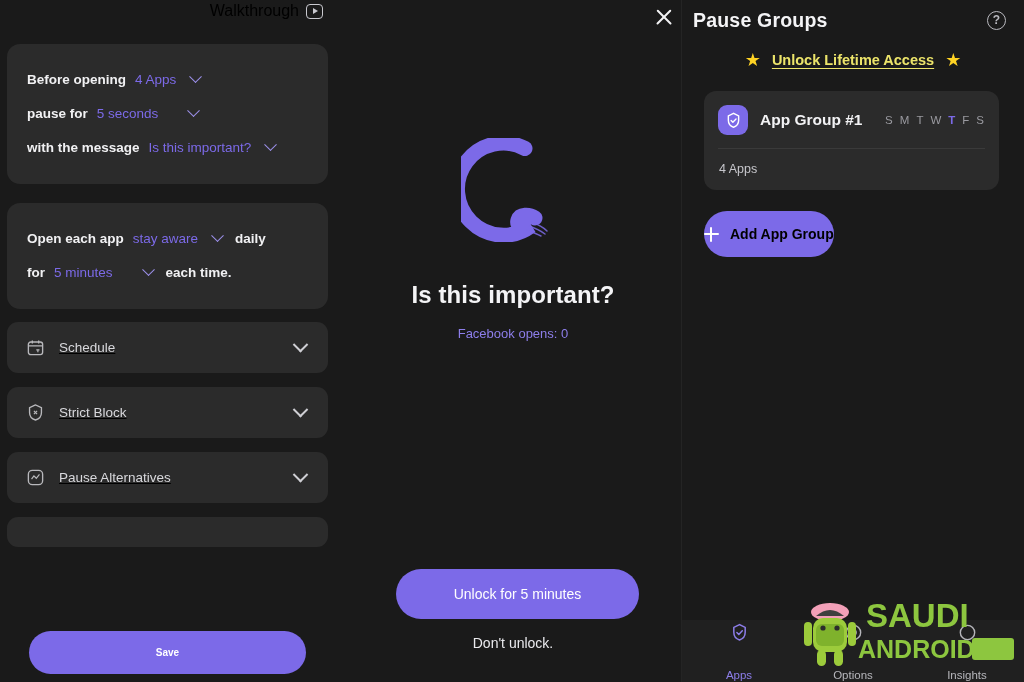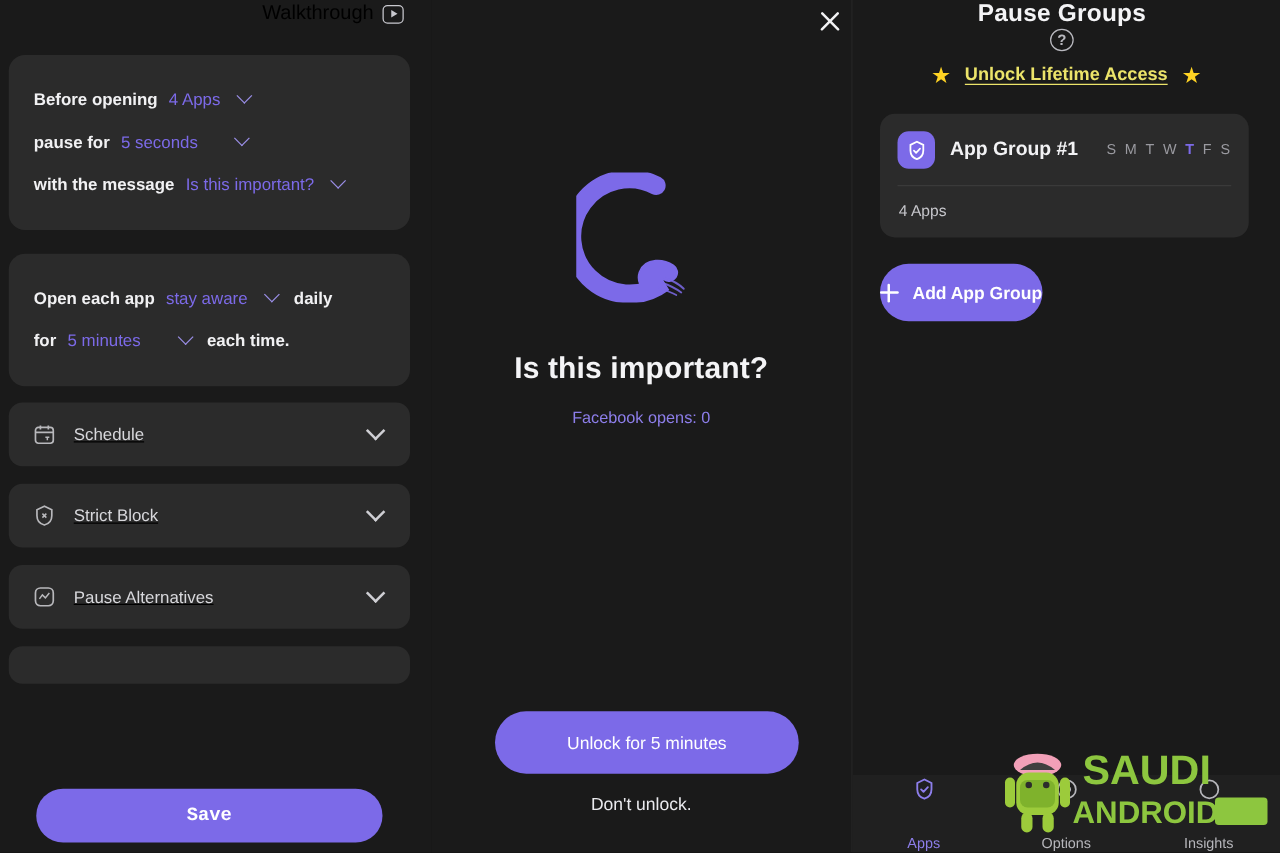--- a/index.html
+++ b/index.html
@@ -76,22 +76,22 @@
   .peek-card {
     background: #2b2b2b; border-radius: 11px;
     margin: 0 17px 0 7px; height: 30px;
   }
 
   .save-btn {
     position: absolute; left: 29px; bottom: 8px;
     width: 277px; height: 43px;
     background: #7c6ae8; border-radius: 22px;
     display: flex; align-items: center; justify-content: center;
-    color: #fff; font-size: 15px; font-weight: 700; border: none;
-    font-family: Liberation Mono, monospace;
+    color: #fff; font-size: 10px; font-weight: 700; border: none;
+    font-family: Liberation Sans, sans-serif;
     cursor: pointer;
   }
 
   
   .center-panel {
     position: relative;
     flex: 0 0 336px; width: 336px; height: 682px;
     background: #1a1a1a;
     display: flex; flex-direction: column; align-items: center;
   }
@@ -126,21 +126,21 @@
     color: #eaeaee; font-size: 14px; cursor: pointer;
   }
 
   
   .right-panel {
     position: relative;
     flex: 1 1 auto; height: 682px;
     background: #1a1a1a;
     border-left: 1px solid #242424;
   }
-  .rp-header { height: 40px; display: flex; align-items: center; padding: 0 18px 0 11px; flex-direction: column; }
+  .rp-header { height: 40px; display: flex; align-items: center; padding: 0 18px 0 11px; }
   .rp-title { color: #f4f4f6; font-size: 19.5px; font-weight: 700; flex: 1; letter-spacing:.2px;}
   .help-icon {
     width: 19px; height: 19px; border: 1.6px solid #b9b9bf; border-radius: 50%;
     color: #b9b9bf; font-size: 12px; line-height: 16px; text-align: center;
     font-weight: 700; cursor: pointer;
   }
   .unlock-row {
     display: flex; align-items: center; justify-content: center; gap: 11px;
     margin-top: 11px;
   }
@@ -163,21 +163,21 @@
   .days { display: flex; gap: 7px; }
   .days span { color: #9a9aa0; font-size: 11.5px; font-weight: 500; }
   .days span.on { color: #7c6ae8; font-weight: 700; }
   .group-div { height: 1px; background: #3a3a3a; margin: 0 14px; }
   .group-bottom { padding: 13px 14px 14px 15px; color: #c6c6cb; font-size: 12.5px; }
 
   .add-group-btn {
     display: flex; align-items: center; justify-content: center; gap: 11px;
     margin: 21px 25px 0 22px; height: 46px; border-radius: 23px;
     background: #7c6ae8; border: none; cursor: pointer;
-    color: #ffffff; font-size: 14px; font-weight: 700;
+    color: #000000; font-size: 14px; font-weight: 700;
     font-family: "Liberation Sans", sans-serif;
   }
   .plus {
     position: relative; width: 15px; height: 15px; flex: 0 0 15px;
   }
   .plus::before, .plus::after {
     content:""; position:absolute; background:#fff; border-radius:1px;
   }
   .plus::before { left: 6.3px; top: 0; width: 2.2px; height: 15px; }
   .plus::after  { top: 6.3px; left: 0; height: 2.2px; width: 15px; }

